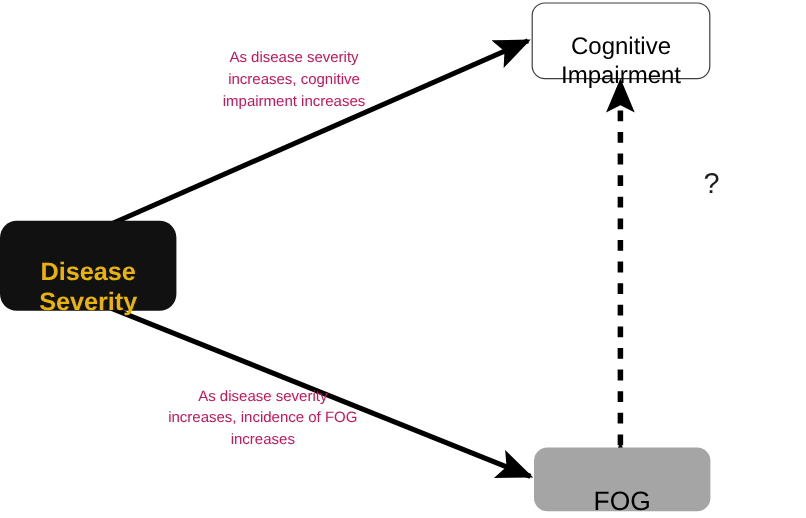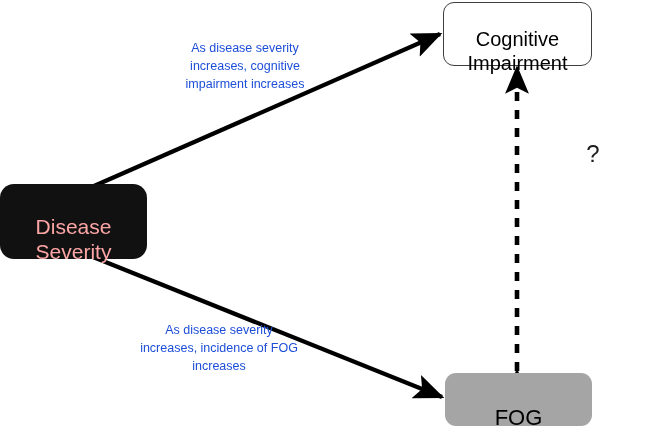--- a/index.html
+++ b/index.html
@@ -35,24 +35,24 @@
     box-sizing: border-box;
     line-height: 1.18;
   }
 
   #node-disease-severity {
     left: 0px;
     top: 184px;
     width: 147px;
     height: 75px;
     background: #111111;
-    color: #fca5a5;
+    color: #eab308;
     border-radius: 14px;
     font-size: 21px;
-    font-weight: normal;
+    font-weight: bold;
   }
 
   #node-cognitive-impairment {
     left: 443px;
     top: 2px;
     width: 149px;
     height: 64px;
     background: #ffffff;
     color: #000000;
     border: 1.6px solid #3f3f3f;
@@ -74,21 +74,21 @@
   .node-label {
     display: block;
     padding: 0 6px;
     white-space: pre-line;
     margin-top: 36px;
   }
 
   .edge-label {
     position: absolute;
     text-align: center;
-    color: #1d4ed8;
+    color: #be185d;
     font-size: 12.5px;
     line-height: 1.42;
     white-space: pre-line;
   }
 
   #edge-label-severity-cognition {
     left: 155px;
     top: 40px;
     width: 180px;
   }

